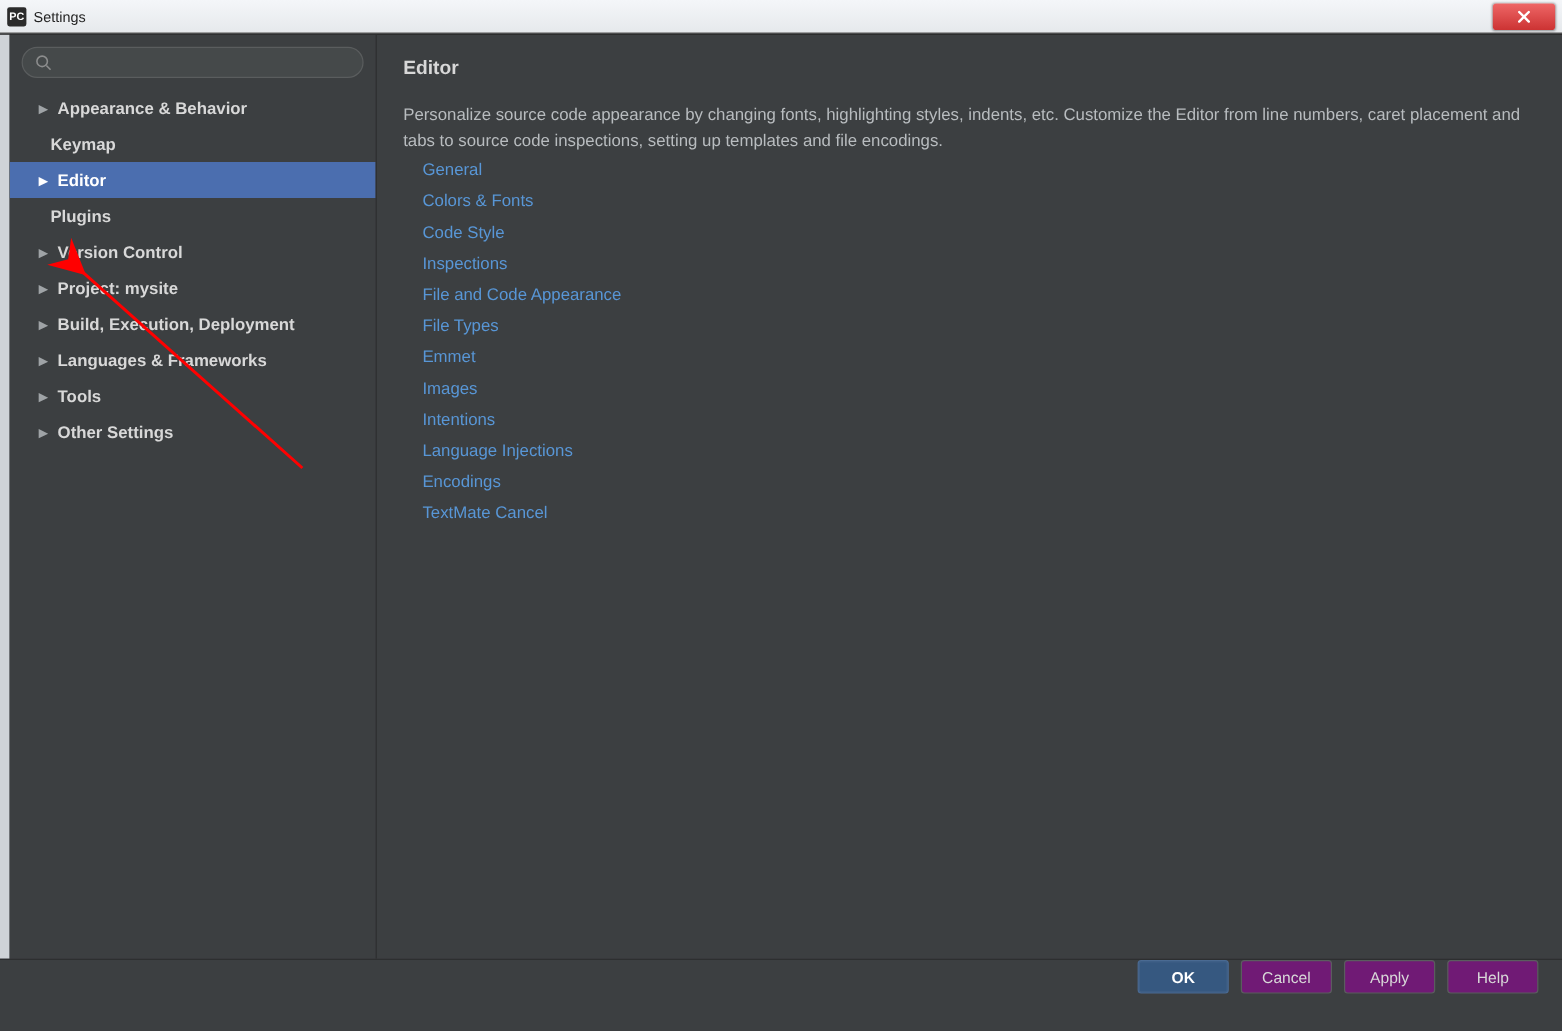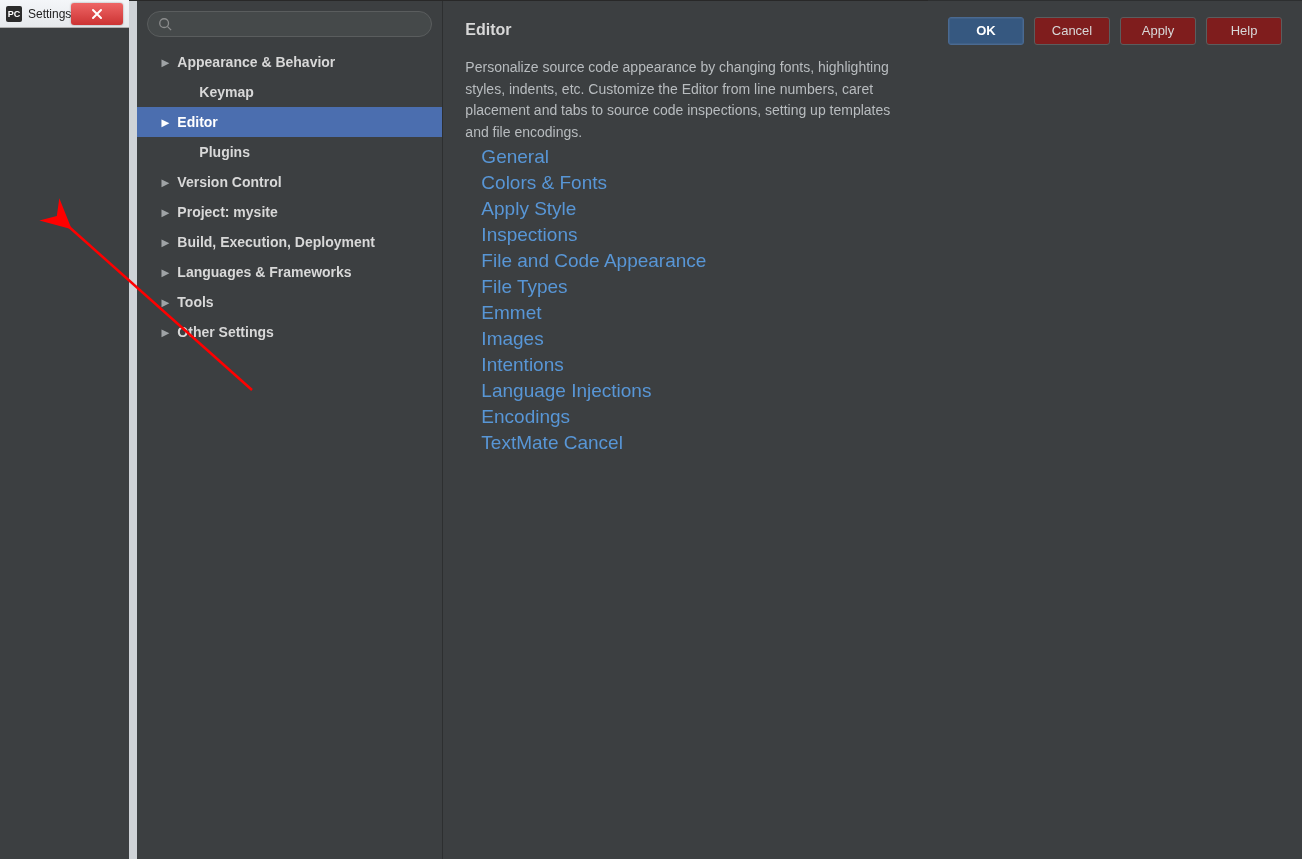--- a/index.html
+++ b/index.html
@@ -1,41 +1,41 @@
 <!DOCTYPE html>
 <html><head>
 <meta charset="utf-8">
 <style>
   * { box-sizing: border-box; margin: 0; padding: 0; }
   html, body { width: 1302px; height: 859px; font-family: "Segoe UI", Arial, sans-serif; background: #3c3f41; color: #bbbbbb; overflow: hidden; }
-  .window { width: 1302px; height: 859px; display: flex; flex-direction: row; background: #3c3f41; position: relative; }
+  .window { width: 1302px; height: 859px; display: flex; flex-direction: column; background: #3c3f41; position: relative; }
   .titlebar { height: 28px; background: linear-gradient(#f4f6f9,#e6e9ec); display: flex; align-items: center; padding: 0 6px; border-bottom: 1px solid #b0b0b0; }
   .titlebar .appicon { width: 16px; height: 16px; background: #2b2b2b; color: #fff; font-size: 9px; font-weight: bold; display:flex; align-items:center; justify-content:center; border-radius:2px; margin-right:6px;}
   .titlebar .title { color:#222; font-size:12px; }
   .titlebar .spacer { flex:1; }
   .titlebar .close { width:52px; height:22px; background: linear-gradient(#e66,#c33); border-radius:3px; display:flex; align-items:center; justify-content:center; color:#fff; font-weight:bold; box-shadow:0 0 2px rgba(0,0,0,.4); cursor:pointer; }
   .body { flex:1; display:flex; background:#3c3f41; border-top:1px solid #282828; }
   .sidebar { width:306px; background:#3c3f41; border-right:1px solid #2d2f30; display:flex; flex-direction:column; padding-top:10px; }
   .leftedge { width:8px; background:#cfd3d7; }
   .searchwrap { padding: 0 10px 10px 10px; }
   .search { width:100%; height:26px; background:#45494a; border:1px solid #5a5d5e; border-radius:14px; display:flex; align-items:center; padding:0 10px; }
   .search svg { width:14px; height:14px; opacity:.7; }
   .tree { flex:1; overflow:auto; font-size:14px; color:#d4d4d4; }
   .tree-item { display:flex; align-items:center; height:30px; padding-left:22px; cursor:pointer; font-weight:600; color:#d8d8d8;}
   .tree-item .arrow { width:12px; display:inline-flex; justify-content:center; margin-right:6px; color:#9fa3a6;}
-  .tree-item.child { padding-left:44px; font-weight:600;}
+  .tree-item.child { padding-left:16px; font-weight:600;}
   .tree-item.selected { background:#4b6eaf; color:#ffffff; }
   .tree-item.selected .arrow { color:#fff; }
   .main { flex:1; padding: 20px 22px; overflow:auto; position:relative; }
   .main h1 { font-size:16px; font-weight:600; color:#d8d8d8; margin-bottom:18px; }
   .main p.desc { font-size:14px; color:#b8bcbf; line-height:1.55; margin-bottom:0; max-width: 960px;}
   .links { padding-left:16px; }
-  .links a { display:block; color:#5896d6; font-size:19px; line-height:26px; text-decoration:none; cursor:pointer;}
-  .footer { height:60px; border-top:1px solid #2d2f30; display:flex; align-items:center; justify-content:flex-end; padding:0 20px; gap:10px; background:#3c3f41;}
-  .btn { min-width:76px; height:28px; border:1px solid #5a5d5e; background:#7f1d1d; color:#d8d8d8; font-size:13px; border-radius:3px; cursor:pointer; padding:0 14px;}
+  .links a { display:block; color:#5896d6; font-size:14px; line-height:26px; text-decoration:none; cursor:pointer;}
+  .footer { height:60px; border-top:1px solid #2d2f30; display:flex; justify-content:flex-end; padding:0 20px; gap:10px; background:#3c3f41;}
+  .btn { min-width:76px; height:28px; border:1px solid #5a5d5e; background:#701a75; color:#d8d8d8; font-size:13px; border-radius:3px; cursor:pointer; padding:0 14px;}
   .btn.primary { background:#365880; border-color:#4a6a92; color:#fff; font-weight:600; box-shadow: inset 0 0 0 1px rgba(255,255,255,.05);}
   .btn.under { text-underline-offset: 2px;}
   .arrow-annot { position:absolute; left:0; top:0; pointer-events:none; }
 </style>
 </head>
 <body>
 
 <div class="window">
   <div class="titlebar">
     <div class="appicon">PC</div>
@@ -103,21 +103,21 @@
           </div>
         </div>
     </div>
 
     <div class="main">
       <h1>Editor</h1>
       <p class="desc">Personalize source code appearance by changing fonts, highlighting styles, indents, etc. Customize the Editor from line numbers, caret placement and tabs to source code inspections, setting up templates and file encodings.</p>
       <div class="links" id="links">
           <a>General</a>
           <a>Colors &amp; Fonts</a>
-          <a>Apply Style</a>
+          <a>Code Style</a>
           <a>Inspections</a>
           <a>File and Code Appearance</a>
           <a>File Types</a>
           <a>Emmet</a>
           <a>Images</a>
           <a>Intentions</a>
           <a>Language Injections</a>
           <a>Encodings</a>
           <a>TextMate Cancel</a>
         </div>

